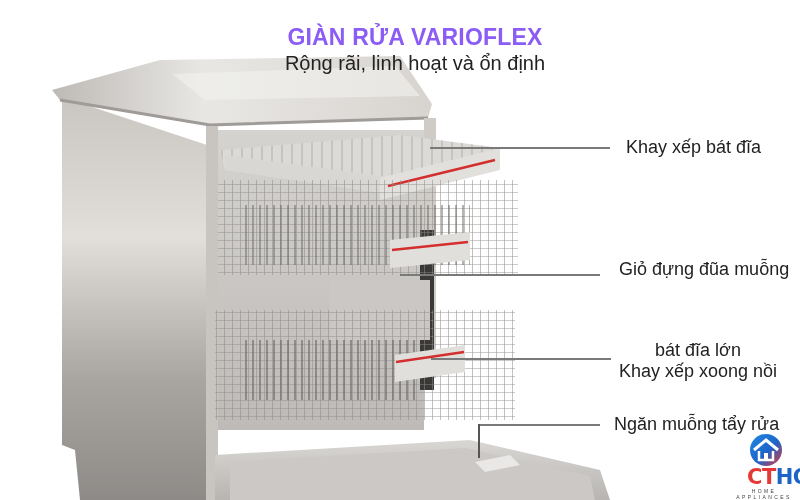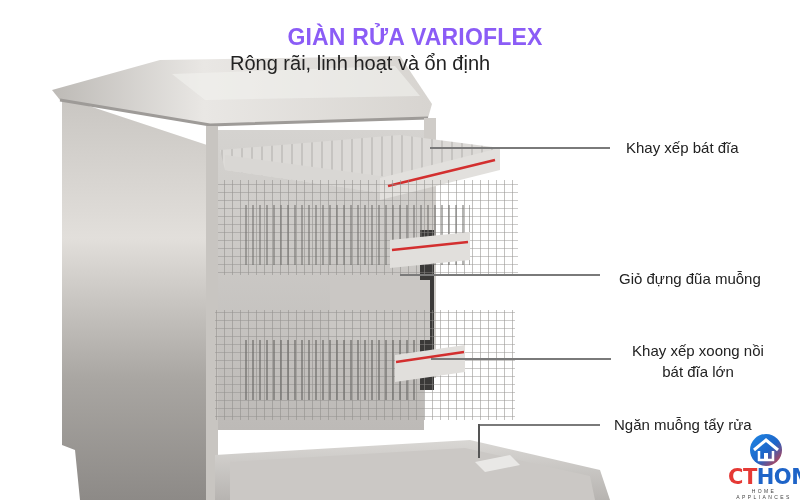--- a/index.html
+++ b/index.html
@@ -1,30 +1,30 @@
 <!DOCTYPE html>
 <html><head>
 <meta charset="utf-8">
 <style>
   * { margin: 0; padding: 0; box-sizing: border-box; }
   html, body { width: 800px; height: 500px; overflow: hidden; background: #ffffff; }
   body { position: relative; font-family: "Liberation Sans", sans-serif; color: #111; }
   .title { position: absolute; left: 250px; width: 330px; top: 24px; text-align: center; font-weight: bold; font-size: 23px; letter-spacing: 0.2px; color: #8b5cf6; z-index: 5; }
-  .subtitle { position: absolute; left: 230px; width: 370px; top: 52px; text-align: left; font-size: 20px; color: #222; z-index: 5; }
+  .subtitle { position: absolute; left: 230px; width: 370px; top: 52px; text-align: center; font-size: 20px; color: #222; z-index: 5; }
 
   .product { position: absolute; left: 0; top: 0; width: 800px; height: 500px; z-index: 1; }
 
   .callout-line { position: absolute; height: 2px; background: #7a7a7a; z-index: 4; }
   .callout-vline { position: absolute; width: 2px; background: #555; z-index: 4; }
-  .callout-label { position: absolute; font-size: 15px; color: #222; z-index: 5; text-align: center; line-height: 21px; }
+  .callout-label { position: absolute; font-size: 18px; color: #222; z-index: 5; text-align: center; line-height: 21px; }
 
   .logo { position: absolute; left: 728px; top: 433px; width: 72px; height: 67px; z-index: 6; }
   .logo-mark { position: absolute; left: 20px; top: 0; width: 36px; height: 34px; }
   .logo-word { position: absolute; left: 0; top: 34px; width: 72px; font-weight: bold; font-size: 21px; letter-spacing: -0.5px; line-height: 20px; text-align: center; font-family: "DejaVu Sans", sans-serif; }
-  .logo-word .ct { color: #e53935; }
+  .logo-word .ct { color: #e53935; margin-left: 19px; }
   .logo-word .home { color: #1e64c8; }
   .logo-sub { position: absolute; left: 0; top: 55px; width: 72px; text-align: center; font-size: 5px; letter-spacing: 2.4px; color: #444; }
 </style>
 </head>
 <body>
 
 <svg class="product" viewBox="0 0 800 500" xmlns="http://www.w3.org/2000/svg">
   <defs>
     <linearGradient id="sideG" x1="0" y1="0" x2="0" y2="1">
       <stop offset="0" stop-color="#c9c6c2"></stop>
@@ -91,26 +91,26 @@
   <path d="M475 462 L510 455 L520 465 L485 472 Z" fill="#e9e8e6"></path>
 </svg>
 
 <div class="title">GIÀN RỬA VARIOFLEX</div>
 <div class="subtitle">Rộng rãi, linh hoạt và ổn định</div>
 
 <div class="callout-line" style="left:430px; top:147px; width:180px;"></div>
 <div class="callout-label" style="left:626px; top:137px;">Khay xếp bát đĩa</div>
 
 <div class="callout-line" style="left:400px; top:274px; width:200px;"></div>
-<div class="callout-label" style="left:619px; top:268px;text-align:right;">Giỏ đựng đũa muỗng</div>
+<div class="callout-label" style="left:619px; top:259px;text-align:right;">Giỏ đựng đũa muỗng</div>
 
 <div class="callout-line" style="left:431px; top:358px; width:180px;"></div>
 <div class="callout-label" style="left:618px; top:340px; width:160px;">
+  <div>bát đĩa lớn</div>
   <div>Khay xếp xoong nồi</div>
-  <div>bát đĩa lớn</div>
 </div>
 
 <div class="callout-line" style="left:479px; top:424px; width:121px;"></div>
 <div class="callout-vline" style="left:478px; top:424px; height:34px;"></div>
 <div class="callout-label" style="left:614px; top:414px;">Ngăn muỗng tẩy rửa</div>
 
 <div class="logo">
   <svg class="logo-mark" viewBox="0 0 36 34" xmlns="http://www.w3.org/2000/svg">
     <defs>
       <linearGradient id="lg" x1="0" y1="0" x2="1" y2="1">

